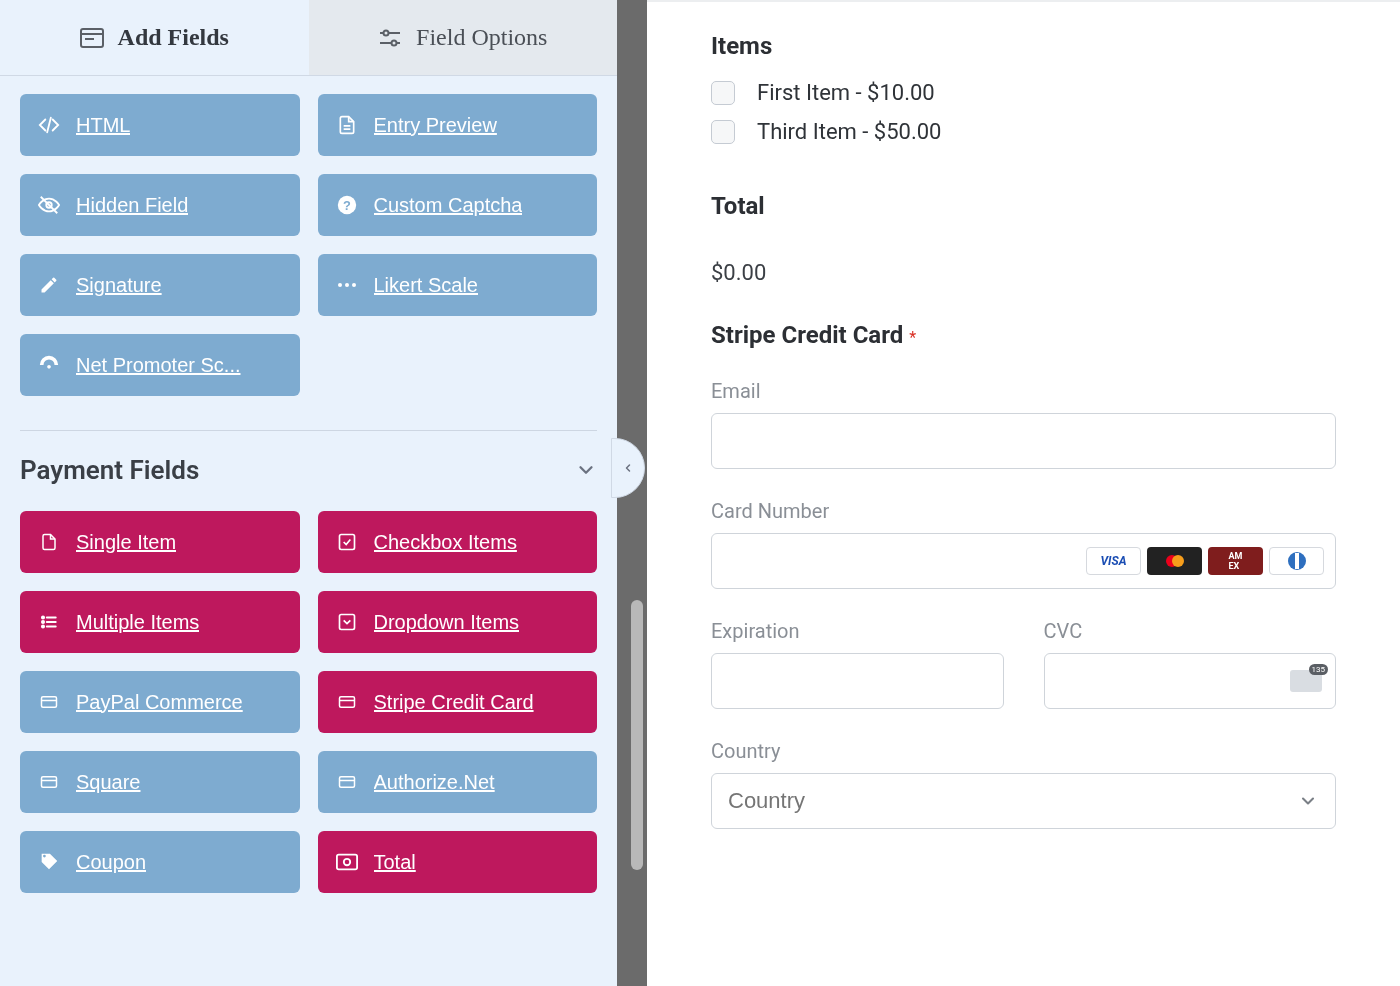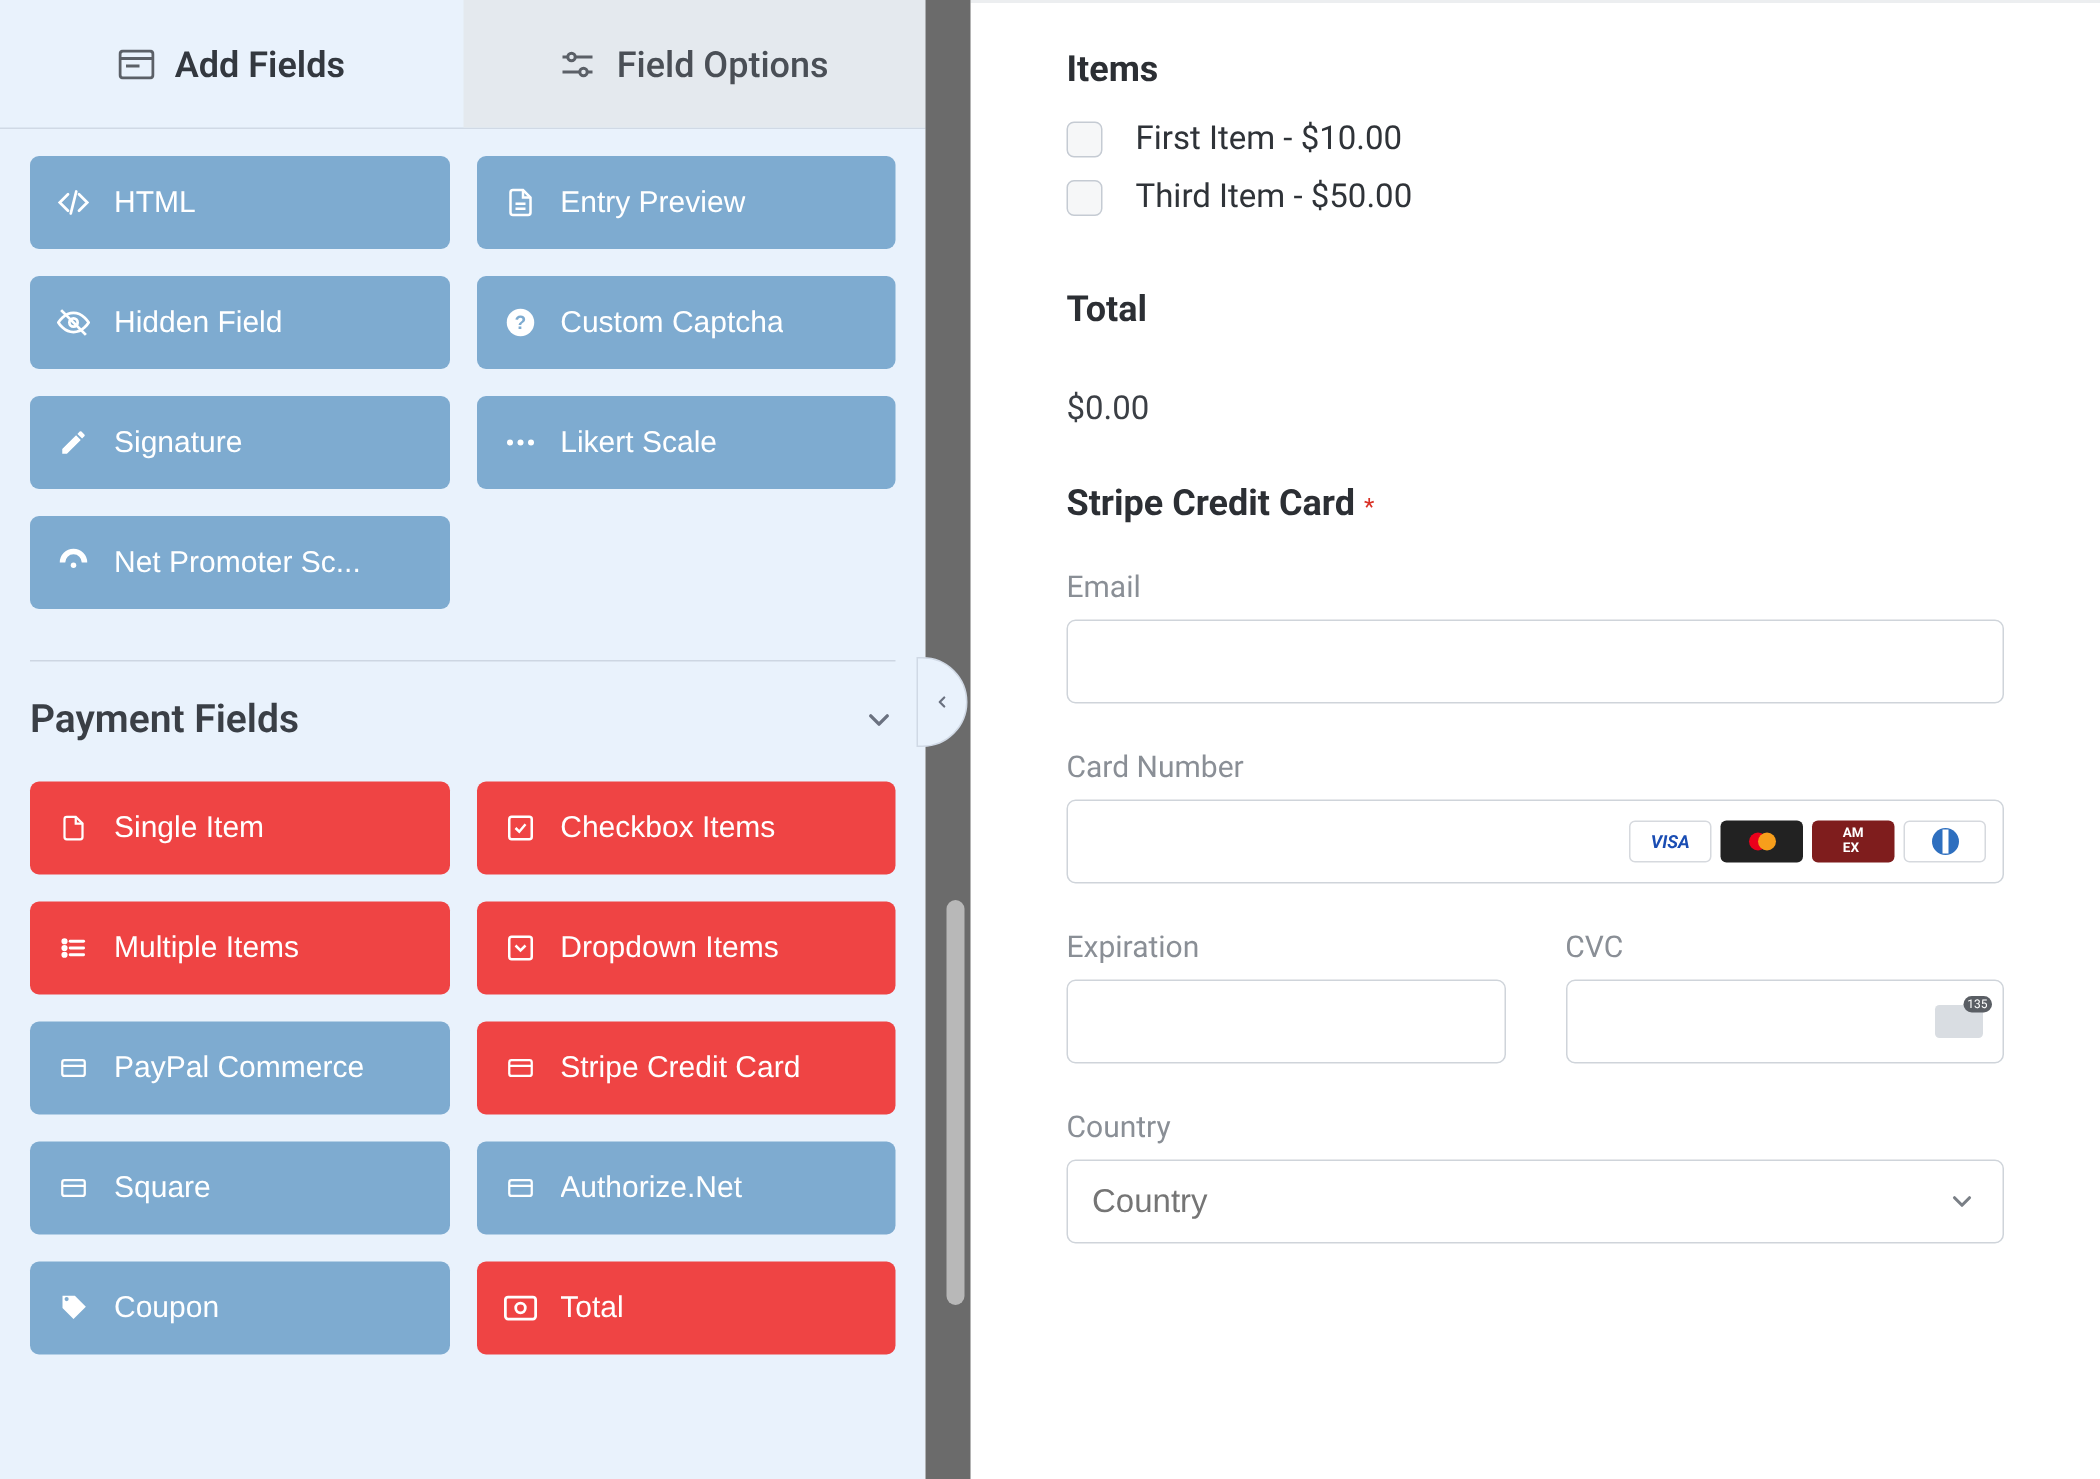--- a/index.html
+++ b/index.html
@@ -1,26 +1,26 @@
 <!DOCTYPE html>
 <html><head>
 <meta charset="utf-8">
 <style>
 * { box-sizing: border-box; margin: 0; padding: 0; }
 body { font-family: -apple-system, BlinkMacSystemFont, "Segoe UI", Roboto, Arial, sans-serif; background: #fff; width: 1400px; height: 986px; overflow: hidden; display: flex; }
 .left-panel { width: 617px; background: #e9f2fc; display: flex; flex-direction: column; position: relative; }
-.tabs { display: flex; height: 86px; border-bottom: 1px solid #d0d9e5; }
+.tabs { display: flex; height: 76px; border-bottom: 1px solid #d0d9e5; font-family: Liberation Serif, serif; }
 .tab { flex: 1; display: flex; align-items: center; justify-content: center; gap: 14px; font-size: 24px; font-weight: 600; color: #33383f; cursor: pointer; }
 .tab.inactive { background: #e4e9ee; color: #4a4f56; font-weight: 500; }
 .tab-icon { width: 24px; height: 24px; display: inline-flex; align-items: center; justify-content: center; }
 .panel-body { padding: 18px 20px 0 20px; overflow-y: auto; flex: 1; }
 .field-grid { display: grid; grid-template-columns: 1fr 1fr; gap: 18px 18px; }
-.field-btn { height: 62px; border-radius: 6px; display: flex; align-items: center; padding: 0 18px; gap: 16px; color: #fff; font-size: 20px; font-weight: 500; cursor: pointer; border: none; text-align: left; overflow: hidden; white-space: nowrap; text-overflow: ellipsis; }
+.field-btn { height: 62px; border-radius: 6px; display: flex; align-items: center; padding: 0 18px; gap: 16px; color: #fff; font-size: 20px; font-weight: 500; cursor: pointer; border: none; text-align: left; overflow: hidden; white-space: nowrap; text-overflow: ellipsis; text-decoration: underline; }
 .field-btn.light { background: #7eabd0; }
-.field-btn.dark { background: #ef4444; }
+.field-btn.dark { background: #be185d; }
 .field-btn-label { overflow: hidden; text-overflow: ellipsis; }
 .field-icon { width: 22px; height: 22px; flex-shrink: 0; display: inline-flex; align-items: center; justify-content: center; }
 .divider { height: 1px; background: #cdd6e2; margin: 34px 0 24px 0; }
 .section-header { display: flex; align-items: center; justify-content: space-between; margin-bottom: 26px; }
 .section-title { font-size: 26px; font-weight: 600; color: #3a3f46; }
 .chev { width: 22px; height: 22px; color: #6b7280; }
 
 .gutter { width: 30px; background: #6b6b6b; position: relative; }
 .collapse-handle { position: absolute; left: -6px; top: 438px; width: 34px; height: 60px; background: #e9f2fc; border-radius: 0 30px 30px 0; display: flex; align-items: center; justify-content: center; color: #6b7280; border: 1px solid #d0d9e5; cursor: pointer; }
 .scroll-thumb { position: absolute; right: 4px; top: 600px; width: 12px; height: 270px; background: #b8b8b8; border-radius: 6px; }

